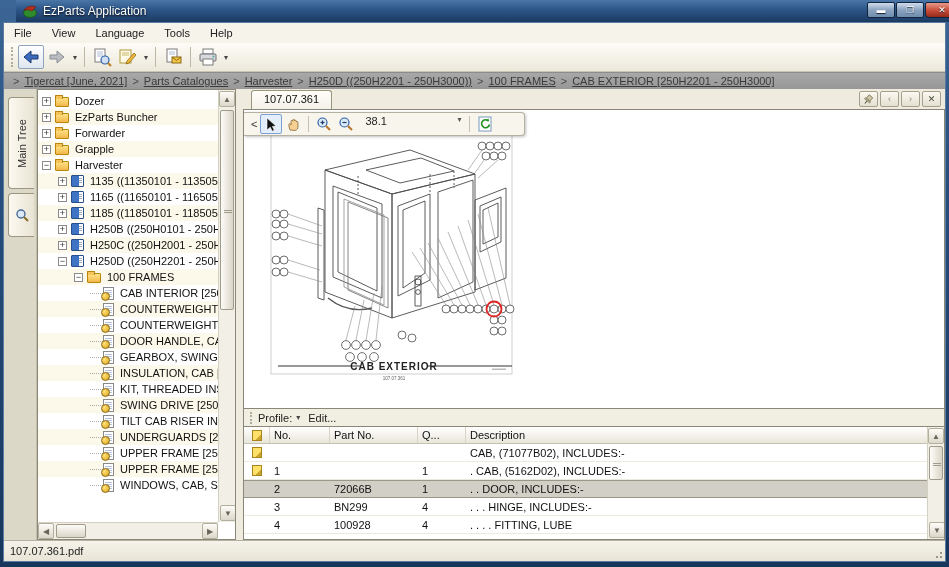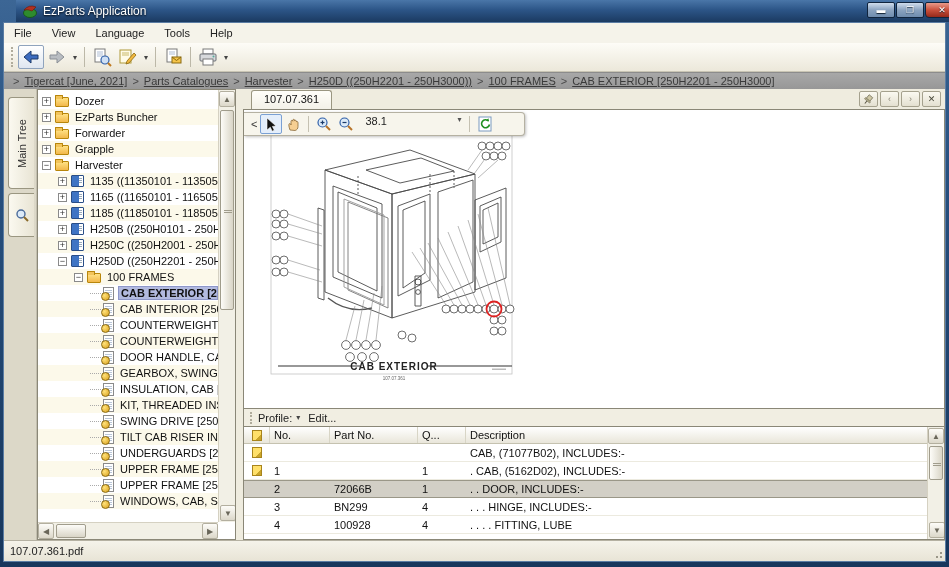--- a/index.html
+++ b/index.html
@@ -288,25 +288,20 @@
             </div>
             <div class="tree-row" style="padding-left: 20px;">
               <span class="expander">−</span>
               <span class="ico book"></span>
               <span class="tlabel">H250D ((250H2201 - 250H3</span>
             </div>
             <div class="tree-row" style="padding-left: 36px;">
               <span class="expander">−</span>
               <span class="ico folder"></span>
               <span class="tlabel">100 FRAMES</span>
-            </div>
-            <div class="tree-row" style="padding-left: 52px;">
-              <span class="exp-spacer"></span>
-              <span class="ico page"></span>
-              <span class="tlabel tsel">CAB EXTERIOR [2</span>
             </div>
             <div class="tree-row" style="padding-left: 52px;">
               <span class="exp-spacer"></span>
               <span class="ico page"></span>
               <span class="tlabel">CAB INTERIOR [250H</span>
             </div>
             <div class="tree-row" style="padding-left: 52px;">
               <span class="exp-spacer"></span>
               <span class="ico page"></span>
               <span class="tlabel">COUNTERWEIGHT 10</span>

